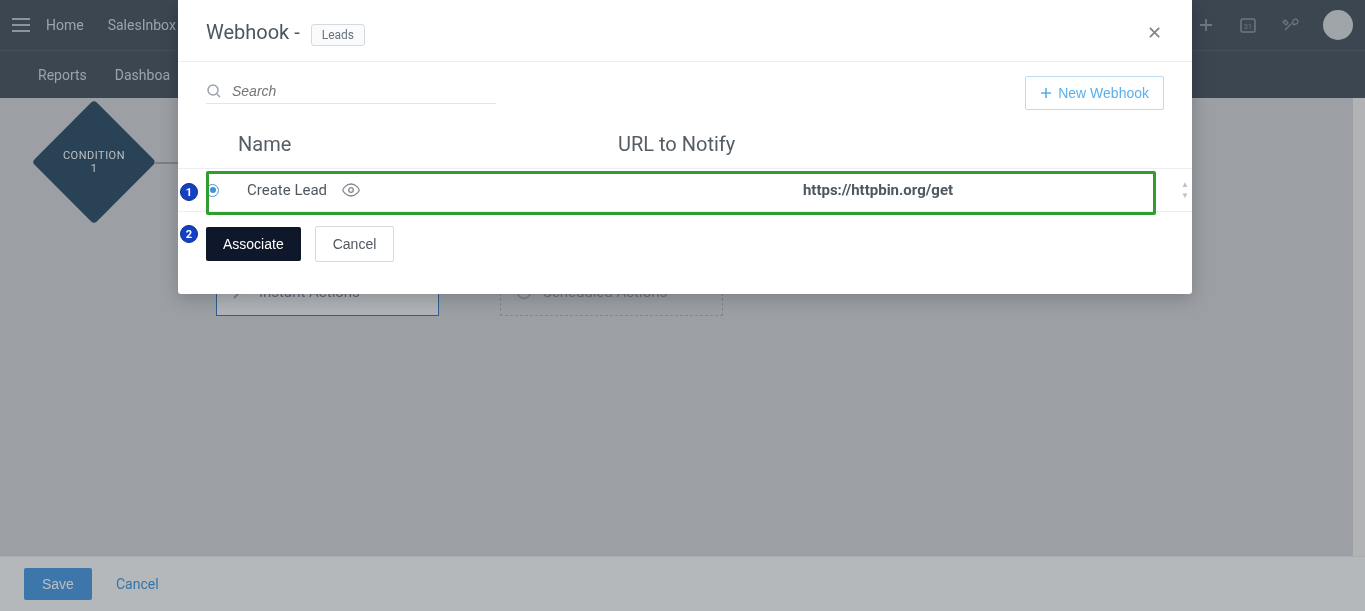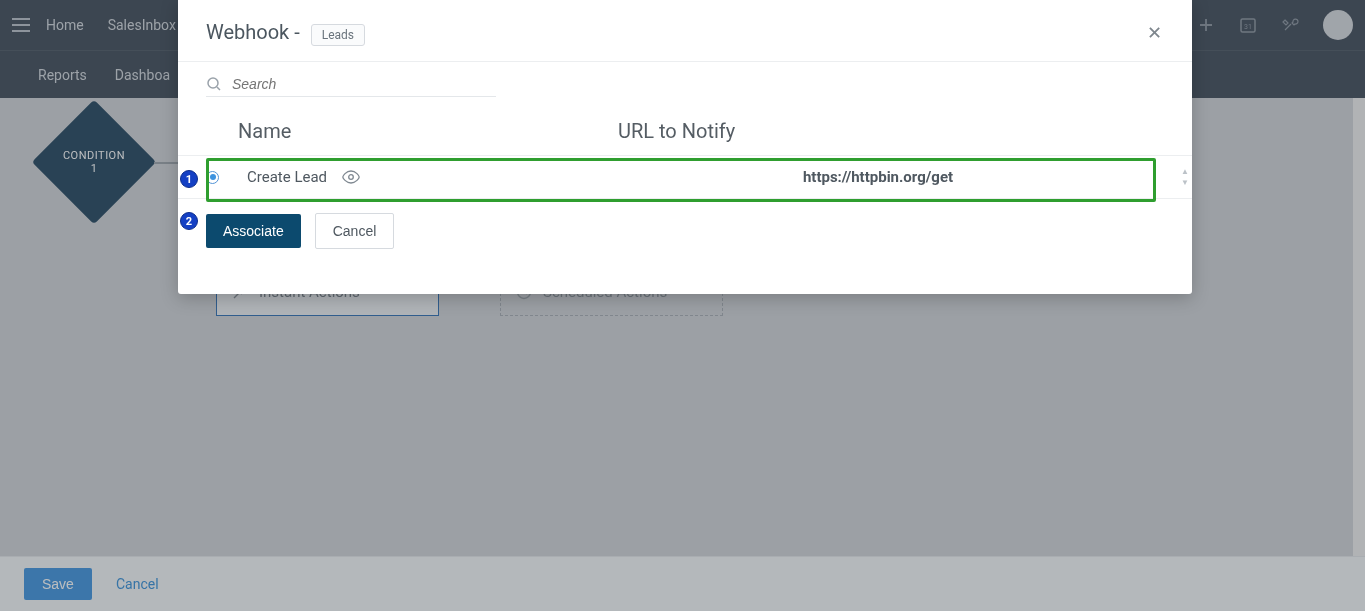--- a/index.html
+++ b/index.html
@@ -340,21 +340,21 @@
     .step-badge.b1 { left: 2px; top: 14px; }
     .step-badge.b2 { left: 2px; top: 13px; }
     .modal-footer {
       padding: 14px 28px;
       display: flex;
       align-items: center;
       gap: 14px;
       position: relative;
     }
     .btn-assoc {
-      background: #0c4a6e;
+      background: #0f172a;
       color: #fff;
       border: none;
       padding: 9px 17px;
       font-size: 14px;
       border-radius: 2px;
     }
     .btn-cancel-modal {
       background: #fff;
       border: 1px solid #d6dadf;
       padding: 9px 17px;
@@ -451,20 +451,26 @@
   </div>
 
   <div class="modal-toolbar">
     <div class="search-wrap">
       <svg width="16" height="16" viewBox="0 0 16 16">
           <circle cx="7" cy="7" r="5" stroke="#9aa2aa" stroke-width="1.5" fill="none"></circle>
           <path d="M11 11l3 3" stroke="#9aa2aa" stroke-width="1.5"></path>
         </svg>
       <input type="text" placeholder="Search" style="">
     </div>
+    <button class="new-webhook-btn">
+      <svg width="12" height="12" viewBox="0 0 12 12">
+          <path d="M6 1v10M1 6h10" stroke="#5aafec" stroke-width="1.6"></path>
+        </svg>
+      <span>New Webhook</span>
+    </button>
   </div>
 
   <div class="modal-table-head">
     <div class="col-name">Name</div>
     <div class="col-url">URL to Notify</div>
   </div>
 
   <div class="modal-row-wrap">
     <div class="modal-row">
       <div class="radio">

